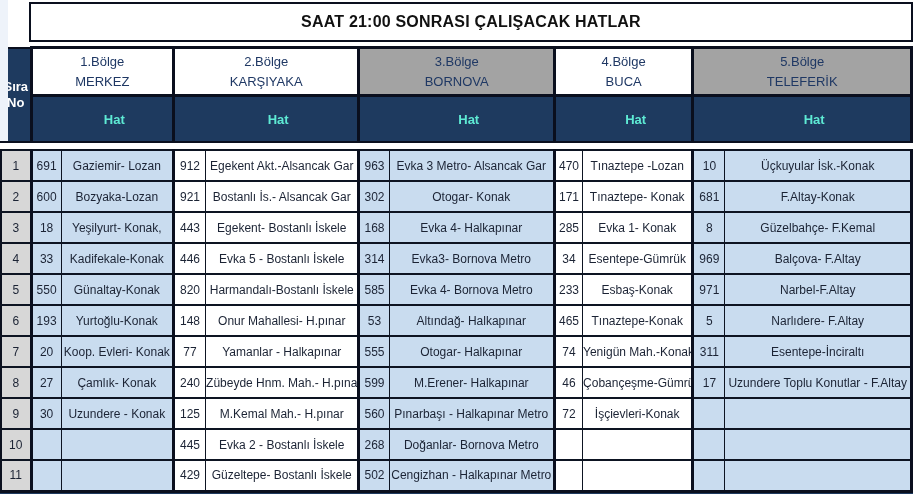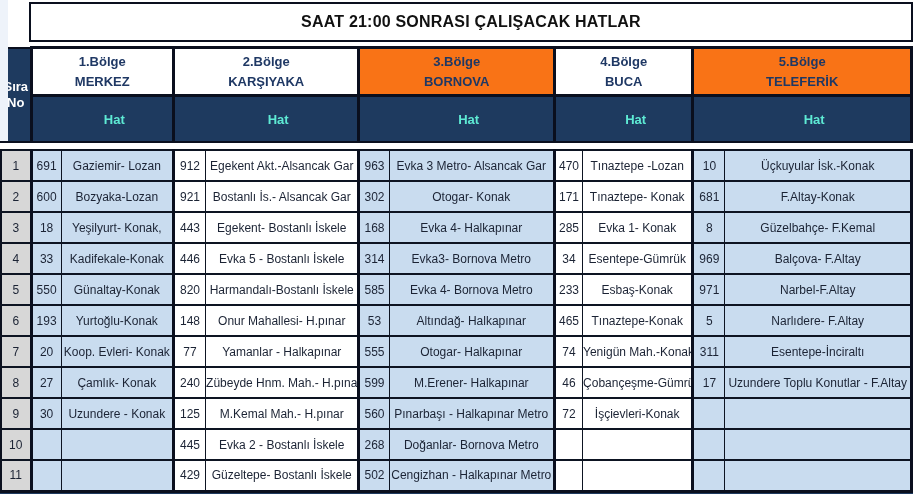--- a/index.html
+++ b/index.html
@@ -23,24 +23,24 @@
   col.c-n2{width:32px;}  col.c-h2{width:153px;}
   col.c-n3{width:30px;}  col.c-h3{width:165px;}
   col.c-n4{width:28px;}  col.c-h4{width:110px;}
   col.c-n5{width:32px;}  col.c-h5{width:186px;}
 
   th,td{padding:0;text-align:center;vertical-align:middle;overflow:hidden;white-space:nowrap;}
 
   
   .sira-head{background:#1e3a5f;color:#ffffff;font-weight:bold;font-size:13px;line-height:1.25;
              border:2px solid #0a0f1e;border-right:3px solid #0a0f1e;}
-  th.bolge{font-weight:bold;font-size:13px;color:#1f3864;line-height:1.5;
+  th.bolge{font-weight:normal;font-size:13px;color:#1f3864;line-height:1.5;
            border:3px solid #0a0f1e;height:45px;}
   th.bolge.white{background:#ffffff;}
-  th.bolge.tint{background:#f97316;}
+  th.bolge.tint{background:#a3a3a3;}
   th.bolge span{display:block;}
   tr.r-hat th{background:#1e3a5f;color:#5eead4;font-weight:bold;font-size:13px;height:44px;
               border-left:3px solid #0a0f1e;border-right:3px solid #0a0f1e;
               border-top:2px solid #0a0f1e;border-bottom:2px solid #0a0f1e;padding-left:24px;}
 
   
   tr.spacer td{border:none;background:#ffffff;height:6px;}
 
   
   tr.data{height:31px;}

